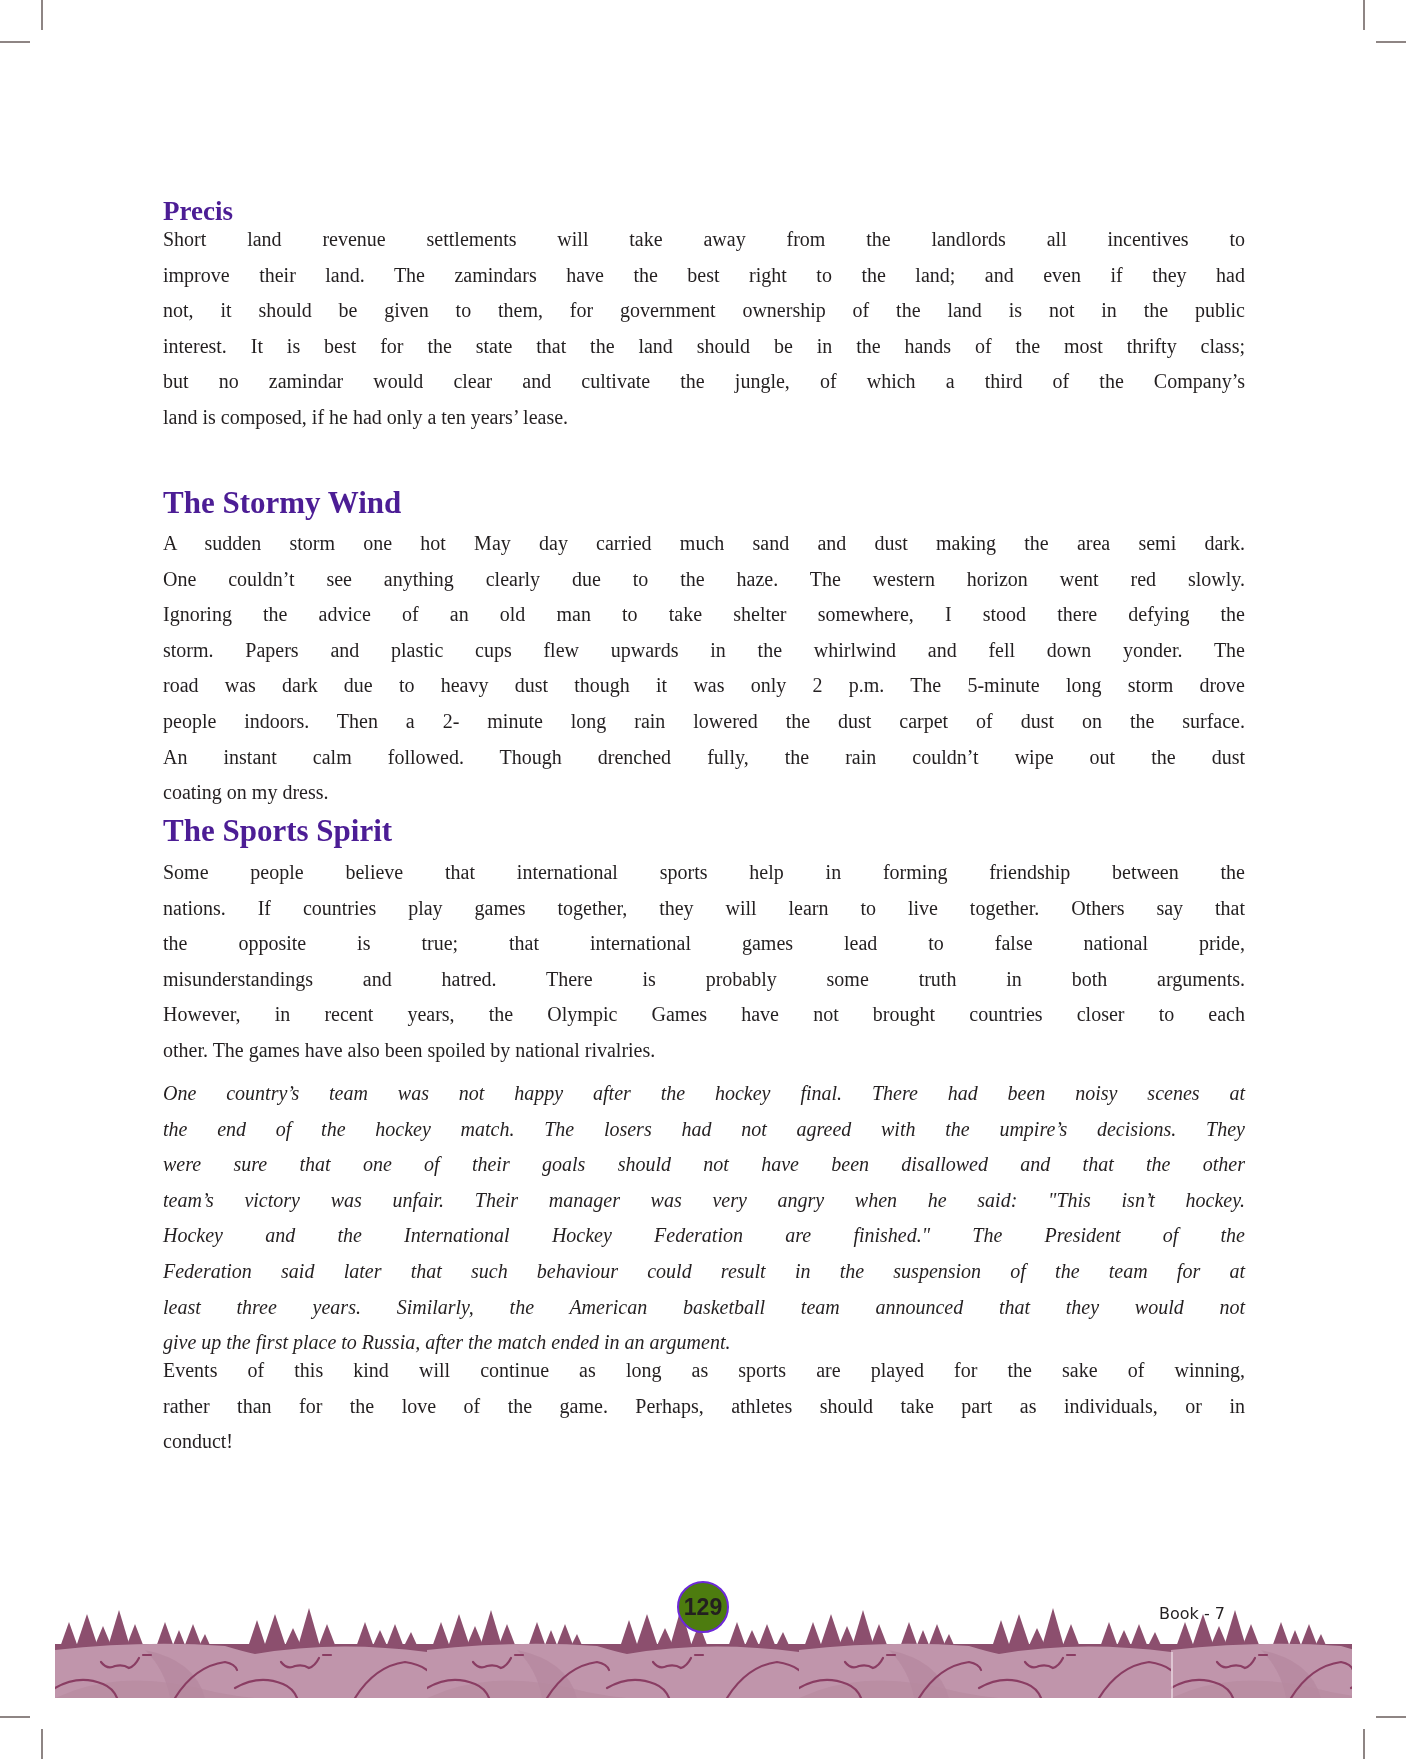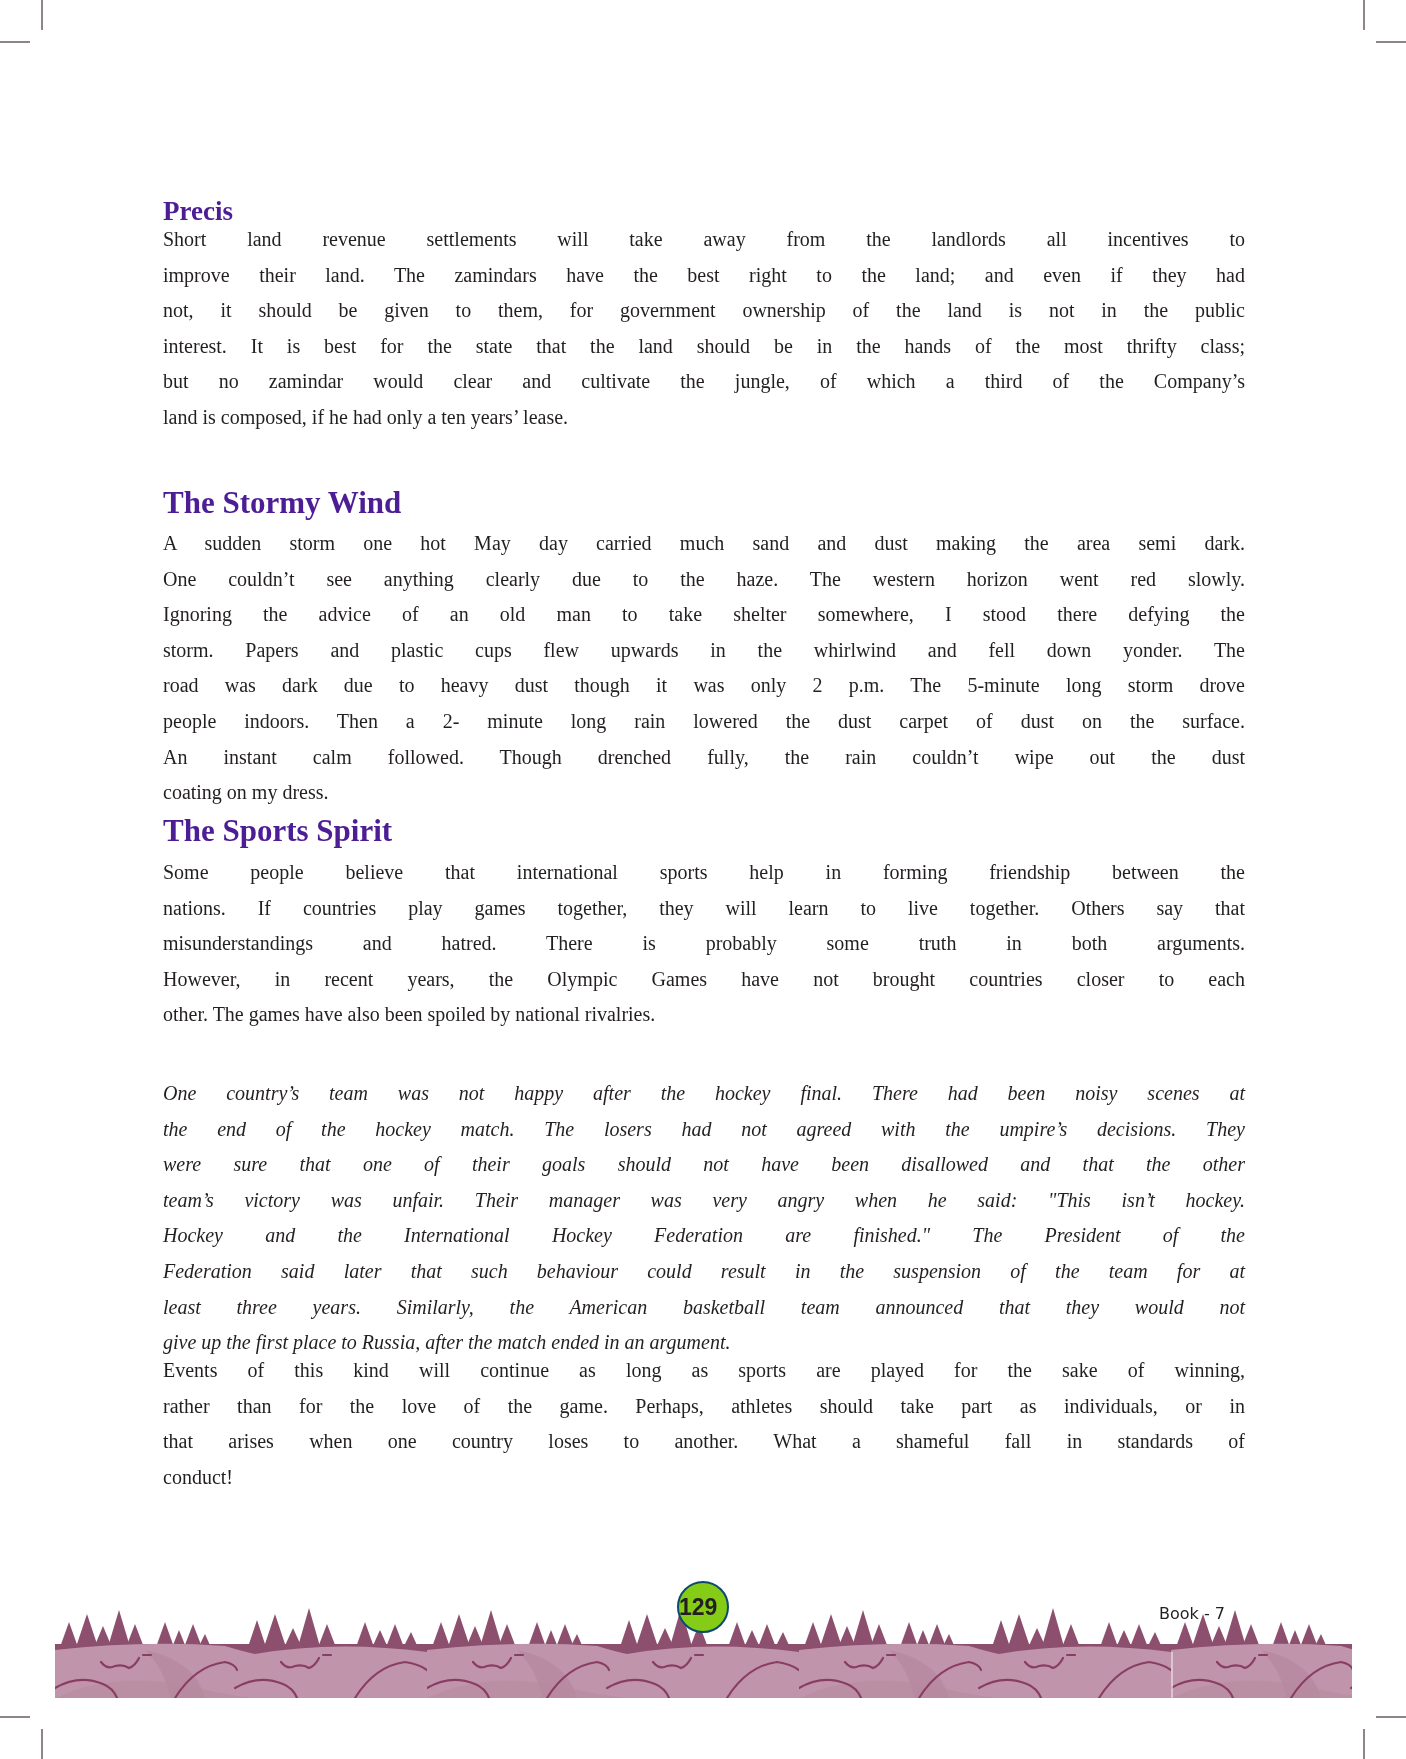--- a/index.html
+++ b/index.html
@@ -20,22 +20,22 @@
   .para {
     position: absolute; left: 0; width: 1082px;
     font-size: 20px; line-height: 35.6px;
     text-align: justify; text-align-last: left;
   }
   .para .ln { display: block; text-align: justify; text-align-last: justify; white-space: nowrap; height: 35.6px; }
   .para .ln.last { text-align-last: left; }
   .footer-band { position: absolute; left: 55px; top: 1600px; width: 1297px; height: 98px; }
   .page-num {
     position: absolute; left: 677px; top: 1581px; width: 48px; height: 48px;
-    border: 2px solid #0c4a6e; border-radius: 50%; background: #84cc16;
-    display: flex; align-items: center; 
+    border: 2px solid #6d28d9; border-radius: 50%; background: #4d7c0f;
+    display: flex; align-items: center; justify-content: center;
     font-family: "Liberation Sans", "DejaVu Sans", sans-serif; font-weight: bold;
     font-size: 23px; color: #231f20; z-index: 2;
   }
   .book-label {
     position: absolute; left: 1159px; top: 1604px;
     font-family: "DejaVu Sans", "Liberation Sans", sans-serif; font-size: 16px; color: #231f20;
     z-index: 2;
   }
 </style>
 </head>
@@ -71,38 +71,38 @@
     <span class="ln">road was dark due to heavy dust though it was only 2 p.m. The 5-minute long storm drove</span>
     <span class="ln">people indoors. Then a 2- minute long rain lowered the dust carpet of dust on the surface.</span>
     <span class="ln">An instant calm followed. Though drenched fully, the rain couldn’t wipe out the dust</span>
     <span class="ln last">coating on my dress.</span>
   </div>
 
   <div class="heading large" style="top:813px;">The Sports Spirit</div>
   <div class="para" style="top:855px;">
     <span class="ln">Some people believe that international sports help in forming friendship between the</span>
     <span class="ln">nations. If countries play games together, they will learn to live together. Others say that</span>
+    <span class="ln">the opposite is true; that international games lead to false national pride,</span>
     <span class="ln">misunderstandings and hatred. There is probably some truth in both arguments.</span>
     <span class="ln">However, in recent years, the Olympic Games have not brought countries closer to each</span>
     <span class="ln last">other. The games have also been spoiled by national rivalries.</span>
   </div>
   <div class="para" style="top:1076px;font-style:italic;">
     <span class="ln">One country’s team was not happy after the hockey final. There had been noisy scenes at</span>
     <span class="ln">the end of the hockey match. The losers had not agreed with the umpire’s decisions. They</span>
     <span class="ln">were sure that one of their goals should not have been disallowed and that the other</span>
     <span class="ln">team’s victory was unfair. Their manager was very angry when he said: "This isn’t hockey.</span>
     <span class="ln">Hockey and the International Hockey Federation are finished." The President of the</span>
     <span class="ln">Federation said later that such behaviour could result in the suspension of the team for at</span>
     <span class="ln">least three years. Similarly, the American basketball team announced that they would not</span>
     <span class="ln last">give up the first place to Russia, after the match ended in an argument.</span>
   </div>
   <div class="para" style="top:1353px;">
     <span class="ln">Events of this kind will continue as long as sports are played for the sake of winning,</span>
     <span class="ln">rather than for the love of the game. Perhaps, athletes should take part as individuals, or in</span>
-    <span class="ln">that arises when one country loses to another. What a shameful fall in standards of</span>
     <span class="ln last">conduct!</span>
   </div>
 </div>
 
 <svg class="footer-band" viewBox="0 0 1297 98" preserveAspectRatio="none" xmlns="http://www.w3.org/2000/svg">
   <defs>
     <pattern id="hillTile" x="0" y="0" width="372" height="98" patternUnits="userSpaceOnUse">
 
       <g fill="#8c4f6e">
         <polygon points="4,50 14,22 24,50"></polygon>

